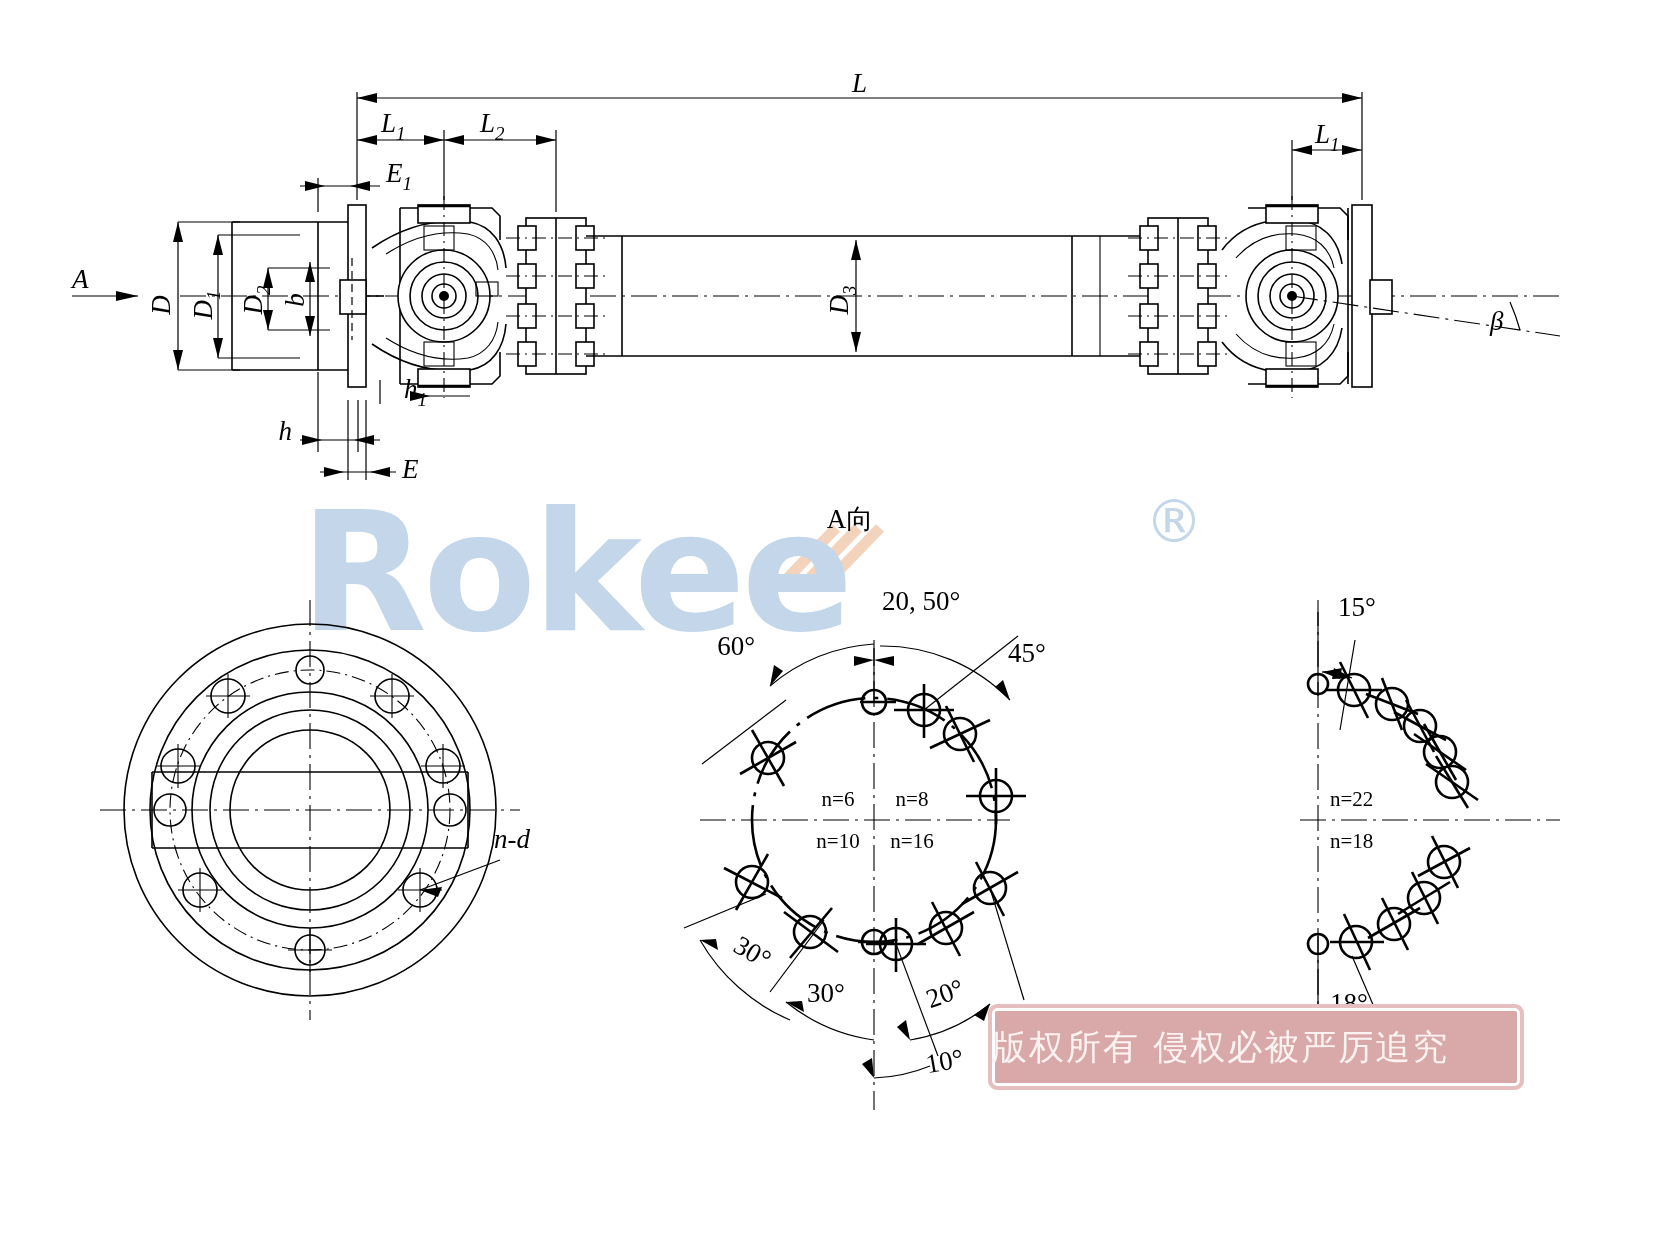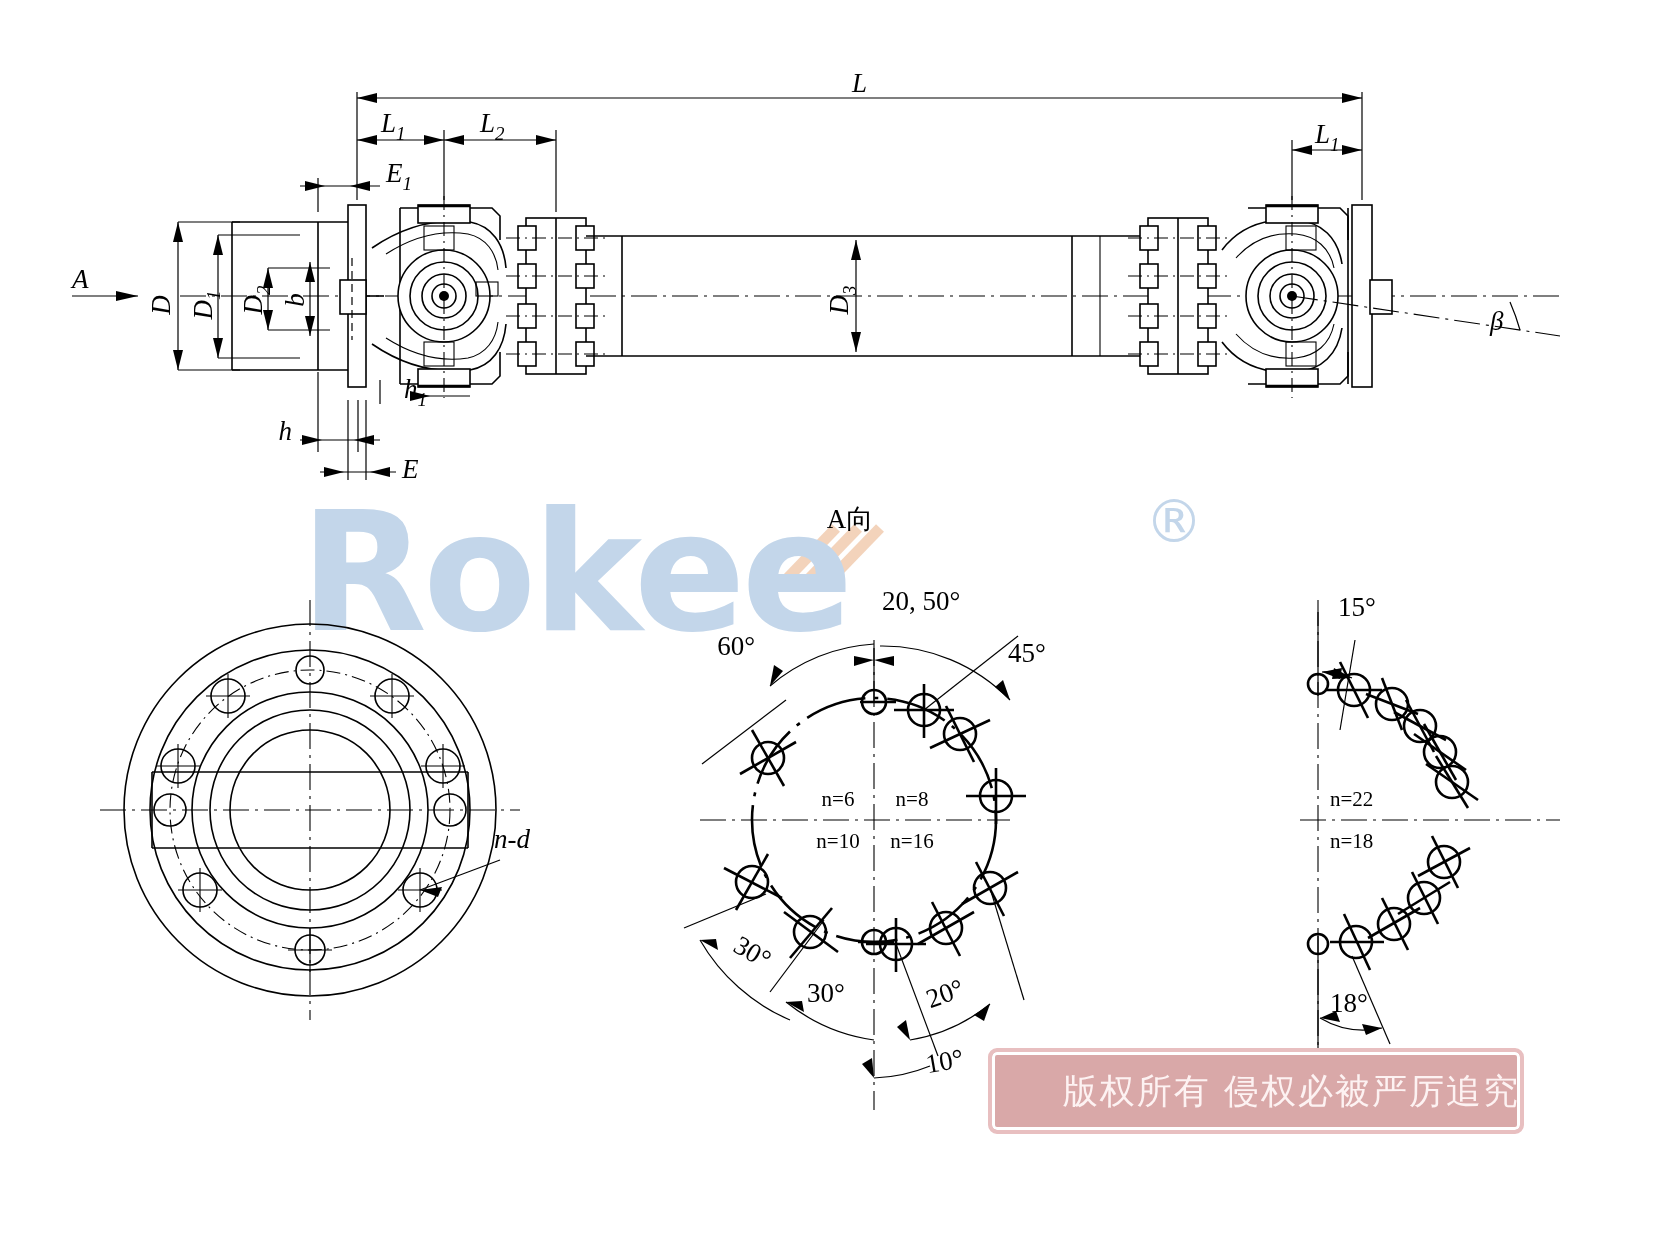--- a/index.html
+++ b/index.html
@@ -18,23 +18,23 @@
   .lblsm{font-family:"Liberation Serif",serif;font-size:21px;fill:#000;}
   .lbli{font-family:"Liberation Serif",serif;font-size:27px;fill:#000;font-style:italic;}
   .sub{font-size:19px;}
   
   #wm{position:absolute;left:300px;top:480px;width:930px;height:200px;pointer-events:none;}
   #wm .rk{font-family:"DejaVu Sans",sans-serif;font-weight:bold;font-size:165px;
       fill:#c3d6ea;letter-spacing:-4px;}
   #wm .rg{font-family:"DejaVu Sans",sans-serif;font-size:58px;fill:#c3d6ea;}
   #wm .slash{stroke:#f3d3bb;stroke-width:11;}
   
-  #cw{position:absolute;left:988px;top:1048px;width:528px;height:78px;
+  #cw{position:absolute;left:988px;top:1004px;width:528px;height:78px;
       border:4px solid #e8bfc0;border-radius:9px;
-      background:#d9a8a8;display:flex;align-items:center;justify-content:flex-end;
+      background:#d9a8a8;display:flex;align-items:center;justify-content:flex-start;
       box-shadow:0 0 0 3px #fff inset;}
   #cw span{color:#fdf2f2;font-family:"DejaVu Sans",sans-serif;font-size:35px;
       letter-spacing:2px;white-space:nowrap;}
 </style>
 </head>
 <body>
 
 <div id="stage">
 
   <svg id="wm" viewBox="0 0 930 200">

